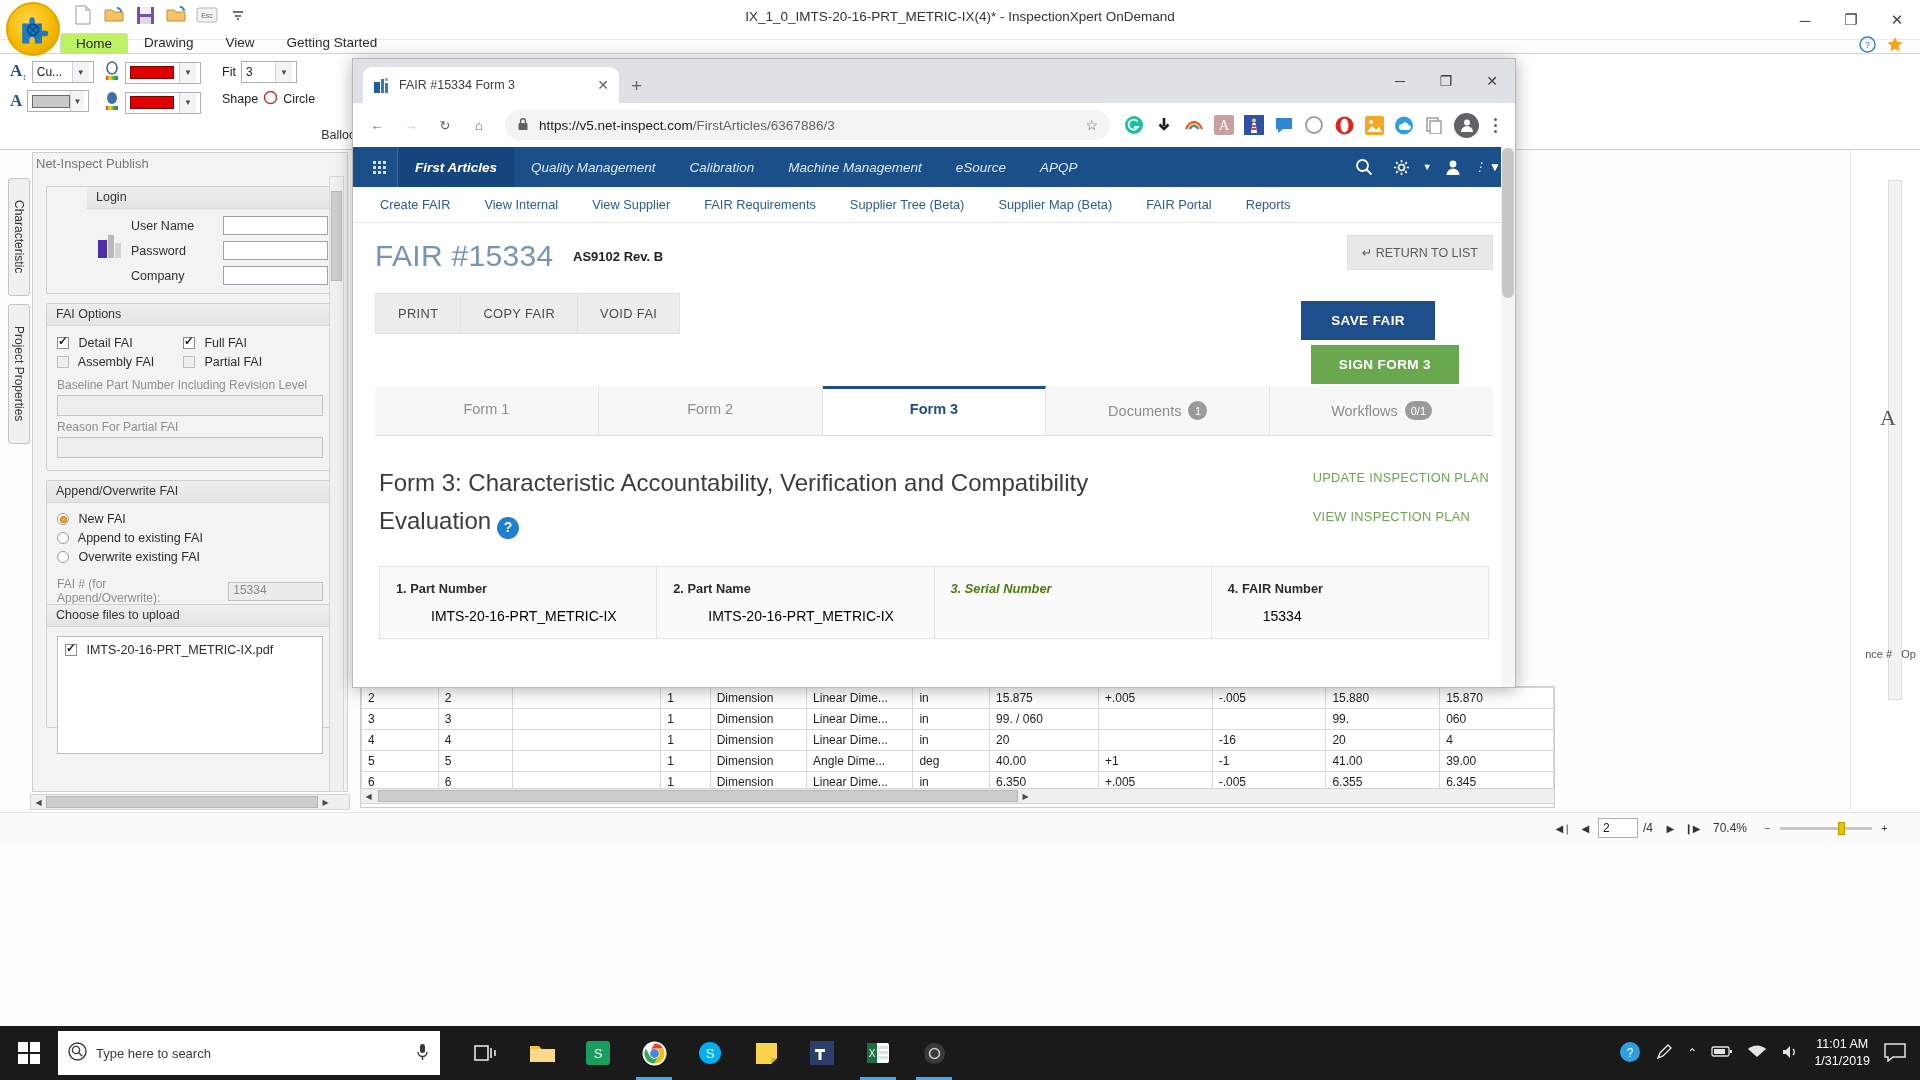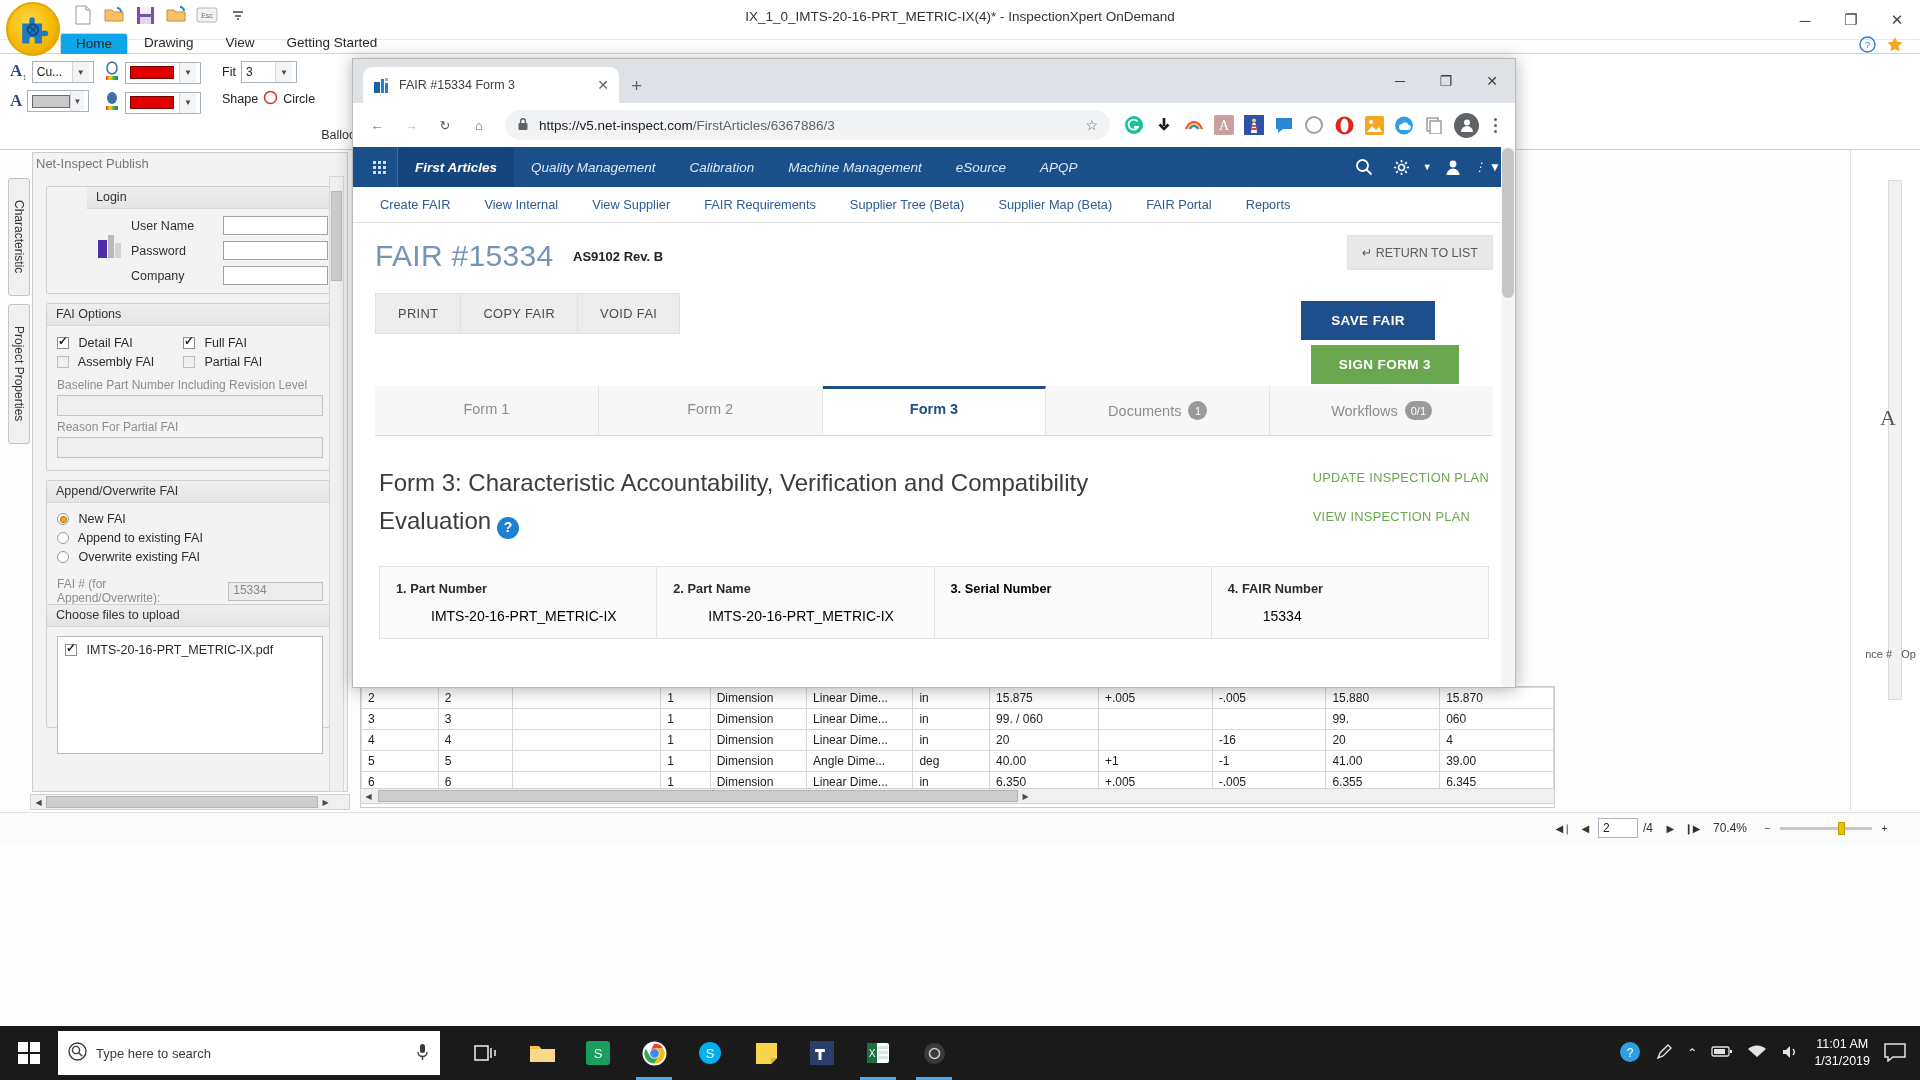--- a/index.html
+++ b/index.html
@@ -37,21 +37,21 @@
   .win-btns { position:absolute; right:0; top:0; height:40px; display:flex; }
   .win-btn { width:46px; height:40px; display:flex; align-items:center; justify-content:center;
              font-size:15px; color:#444; }
 
   .ribbon-tabs {
     position:absolute; top:31px; left:60px; height:22px; display:flex; align-items:flex-end;
     font-size:13.5px; z-index:20;
   }
   .rtab { padding:2px 15px 3px; color:#2a2a2a; border:1px solid transparent; border-bottom:none; }
   .rtab.active {
-    background:#0ea5e9; border-color:#d4d4d4; border-top-left-radius:3px; border-top-right-radius:3px;
+    background:#bef264; border-color:#d4d4d4; border-top-left-radius:3px; border-top-right-radius:3px;
     position:relative; top:1px;
   }
   .ribbon-body {
     position:absolute; top:53px; left:0; width:1920px; height:97px;
     background:#fff; border-top:1px solid #d4d4d4; border-bottom:1px solid #d0d0d0;
   }
   .ribbon-right-icons { position:absolute; right:16px; top:-18px; display:flex; gap:10px; align-items:center; }
 
   .rgroup { position:absolute; top:7px; display:flex; flex-direction:column; gap:7px; }
   .rrow { display:flex; align-items:center; gap:5px; }
@@ -255,21 +255,21 @@
             vertical-align:-3px; margin-left:6px; }
   .plan-links { margin-left:auto; padding-top:6px; }
   .plan-links a { display:block; color:#6aa84f; font-size:12.8px; text-decoration:none;
                   letter-spacing:.3px; margin-bottom:24px; white-space:nowrap; }
   .plan-links a.second { color:#6aa84f; }
 
   .form-table { display:flex; margin:18px 4px 0; border:1px solid #e3e3e3; }
   .ft-cell { flex:1; border-right:1px solid #e3e3e3; padding:14px 16px; background:#fafafa; }
   .ft-cell:last-child { border-right:none; }
   .ft-lab { font-size:12.8px; font-weight:bold; color:#2b2b2b; margin-bottom:12px; }
-  .ft-lab.it { color:#000000; }
+  .ft-lab.it { font-style:italic; color:#4d7c0f; }
   .ft-val { font-size:14px; color:#000000;margin-left:35px; }
 
   .page-vscroll { position:absolute; right:0; top:0; width:14px; height:542px; background:#f5f5f5; }
   .page-vscroll .pthumb { margin:1px; height:150px; background:#c6c6c6; border-radius:7px; }
 </style>
 </head>
 <body>
 
 <div id="app-window">
 

